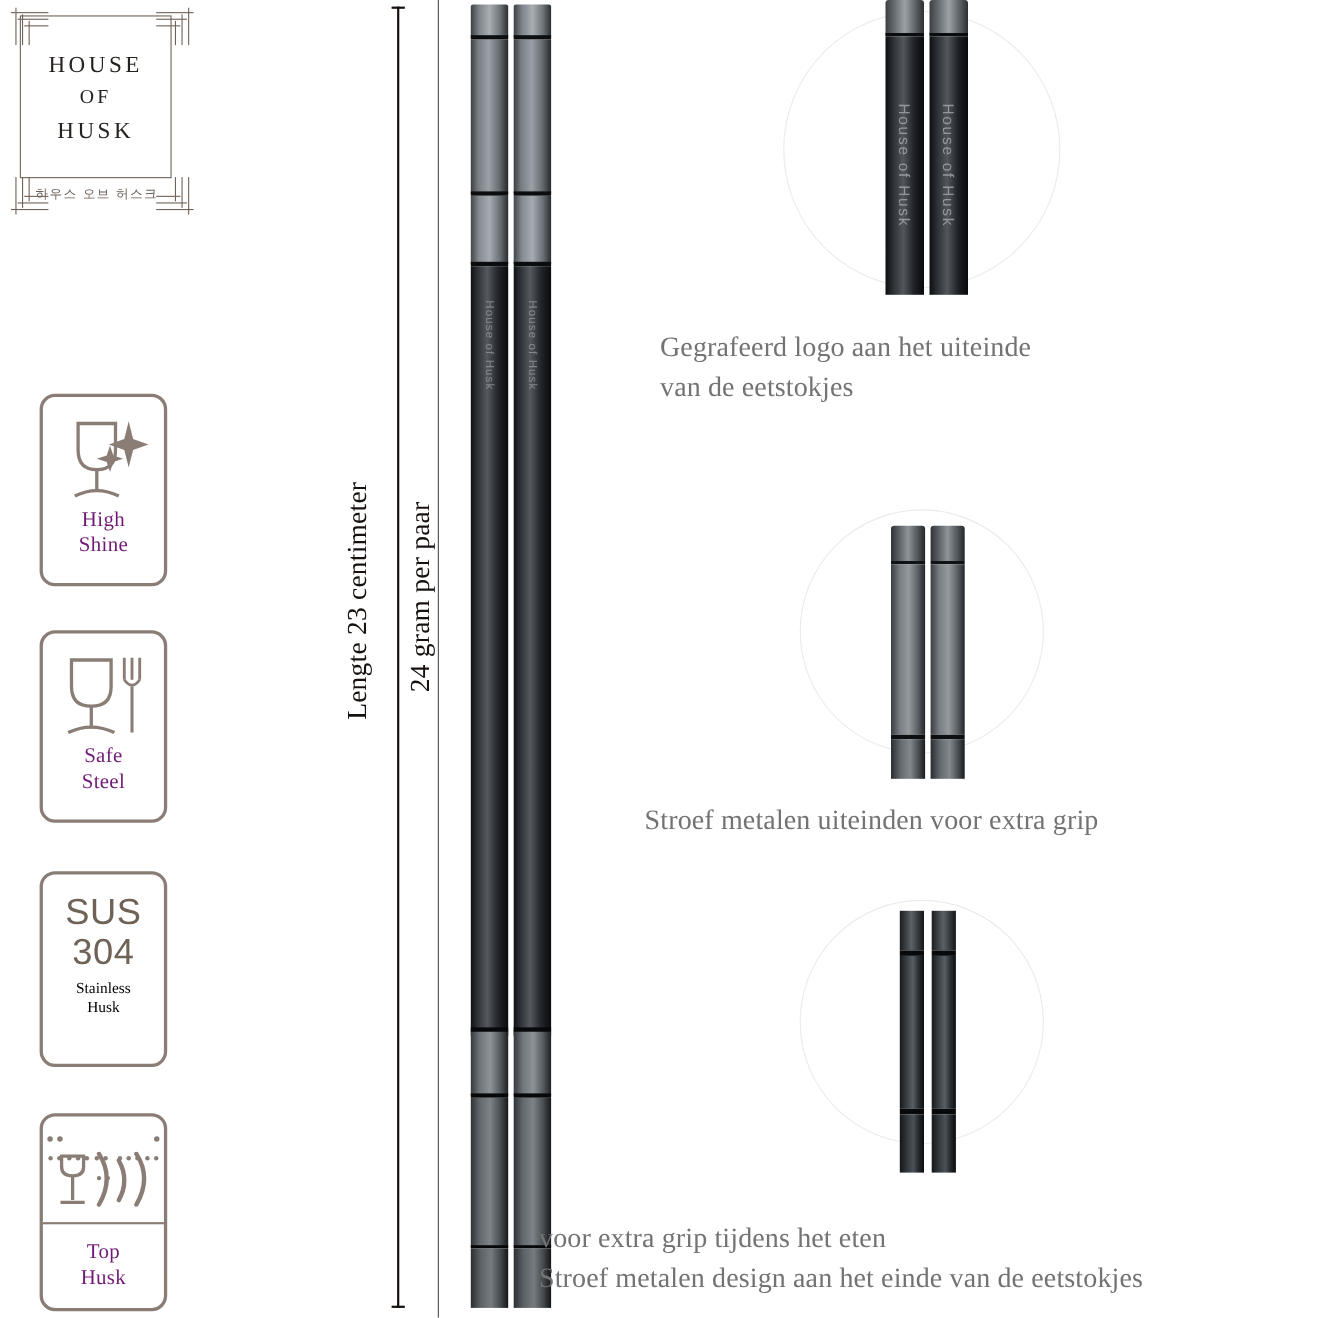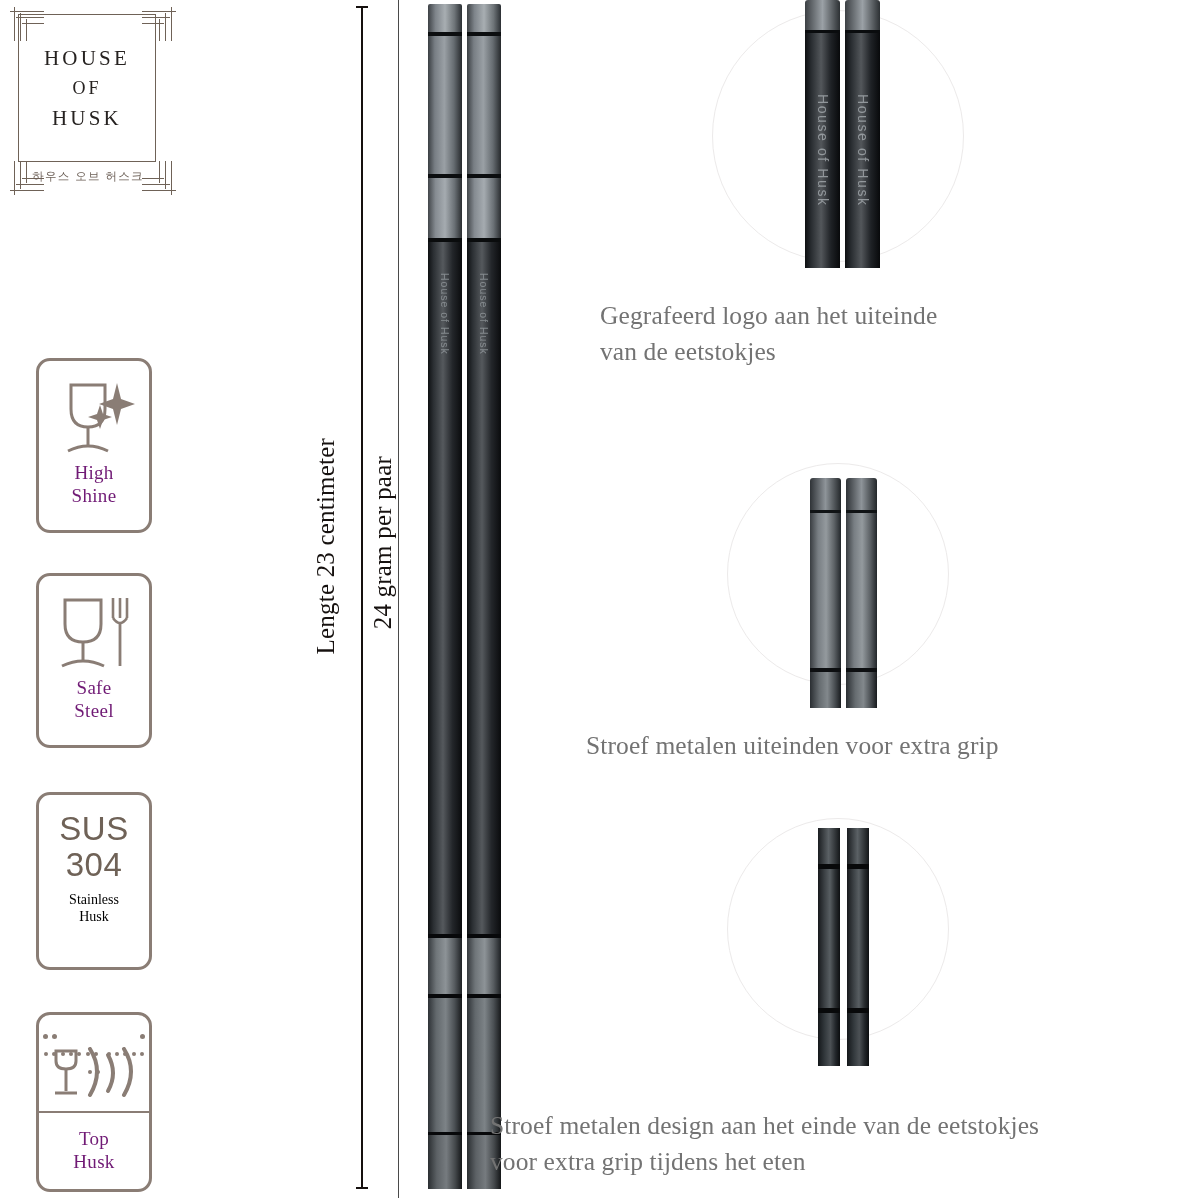--- a/index.html
+++ b/index.html
@@ -334,17 +334,17 @@
     </div>
     <div class="dstick" style="left:29px;width:22px;height:100%;">
       <div style="position:absolute;top:0;left:0;width:100%;height:36px;background:linear-gradient(90deg,#1a1d20,#5b6165 48%,#141719);"></div>
       <div style="position:absolute;top:36px;left:0;width:100%;height:5px;background:#08090a;"></div>
       <div style="position:absolute;top:41px;left:0;width:100%;height:139px;background:linear-gradient(90deg,#17191c 0%,#3c4145 30%,#585e62 54%,#2a2e31 78%,#0d0f11 100%);"></div>
       <div style="position:absolute;top:180px;left:0;width:100%;height:5px;background:#08090a;"></div>
       <div style="position:absolute;top:185px;left:0;width:100%;height:53px;background:linear-gradient(90deg,#14171a 0%,#343a3e 32%,#4c5155 56%,#22262a 80%,#0a0c0e 100%);"></div>
     </div>
   </div>
   <div class="caption" style="left:490px;top:1108px;width:640px;">
+    <div>voor extra grip tijdens het eten</div>
     <div>Stroef metalen design aan het einde van de eetstokjes</div>
-    <div>voor extra grip tijdens het eten</div>
   </div>
 
 </div>
 
 </body></html>

